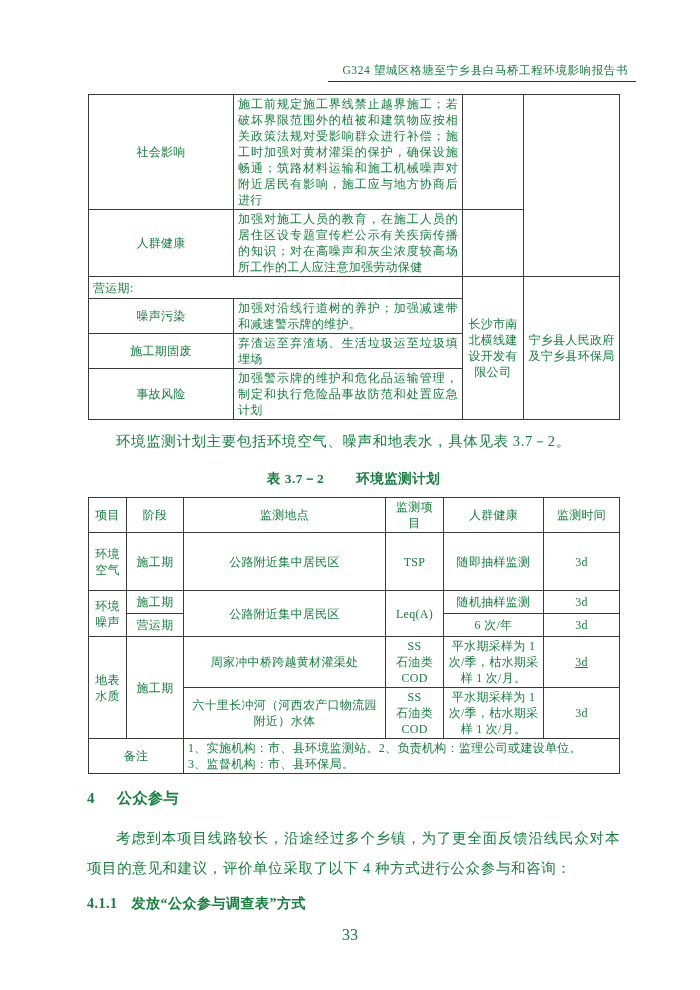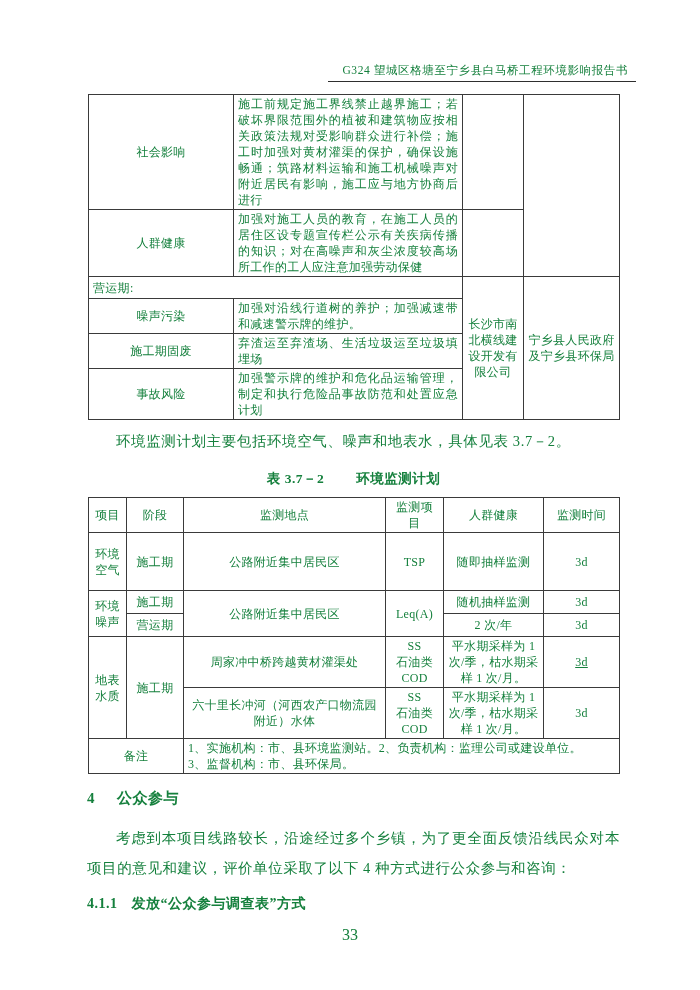--- a/index.html
+++ b/index.html
@@ -138,21 +138,21 @@
     <tr style="height:23px">
       <td rowspan="2" class="cell-center">环境噪声</td>
       <td class="cell-center">施工期</td>
       <td rowspan="2" class="cell-center">公路附近集中居民区</td>
       <td rowspan="2" class="cell-center">Leq(A)</td>
       <td class="cell-center">随机抽样监测</td>
       <td class="cell-center">3d</td>
     </tr>
     <tr style="height:23px">
       <td class="cell-center">营运期</td>
-      <td class="cell-center">2 次/年</td>
+      <td class="cell-center">6 次/年</td>
       <td class="cell-center">3d</td>
     </tr>
     <tr style="height:48px">
       <td rowspan="2" class="cell-center">地表水质</td>
       <td rowspan="2" class="cell-center">施工期</td>
       <td class="cell-center">周家冲中桥跨越黄材灌渠处</td>
       <td class="cell-center pre">SS
 石油类
 COD</td>
       <td class="cell-center">平水期采样为 1 次/季，枯水期采样 1 次/月。</td>

